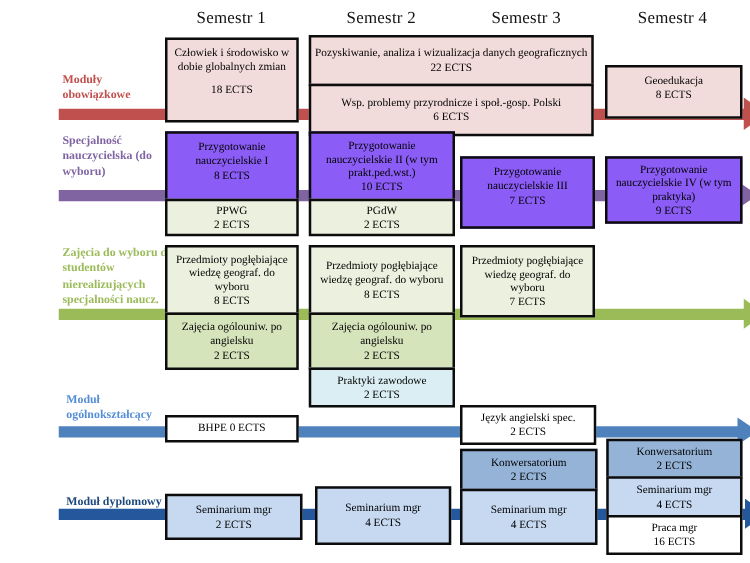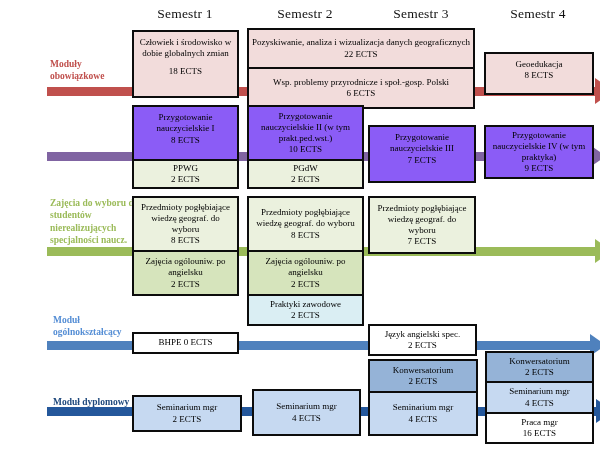--- a/index.html
+++ b/index.html
@@ -43,20 +43,21 @@
 <body>
 
 <div id="canvas">
 
   <div class="sem-header" style="left:105px;">Semestr 1</div>
   <div class="sem-header" style="left:225px;">Semestr 2</div>
   <div class="sem-header" style="left:341px;">Semestr 3</div>
   <div class="sem-header" style="left:458px;">Semestr 4</div>
 
   <div class="row-label c-red" style="left:25px;top:58px;width:85px;">Moduły obowiązkowe</div>
+  <div class="row-label c-pur" style="left:25px;top:107px;width:85px;">Specjalność nauczycielska (do wyboru)</div>
   <div class="row-label c-grn" style="left:25px;top:197px;width:92px;">Zajęcia do wyboru dla studentów nierealizujących specjalności naucz.</div>
   <div class="row-label c-blu" style="left:28px;top:314px;width:95px;">Moduł ogólnokształcący</div>
   <div class="row-label c-nvy" style="left:28px;top:396px;width:120px;">Moduł dyplomowy</div>
 
   <div class="abar bg-red" style="top:87px;width:551px;"></div>
   <div class="ahead tri tr-red" style="left:570px;top:78px;border-top-width:13px;border-bottom-width:13px;border-left-width:18px;"></div>
 
   <div class="abar bg-pur" style="top:152px;width:546px;"></div>
   <div class="ahead tri tr-pur" style="left:565px;top:145px;border-top-width:11px;border-bottom-width:11px;border-left-width:16px;"></div>
 

